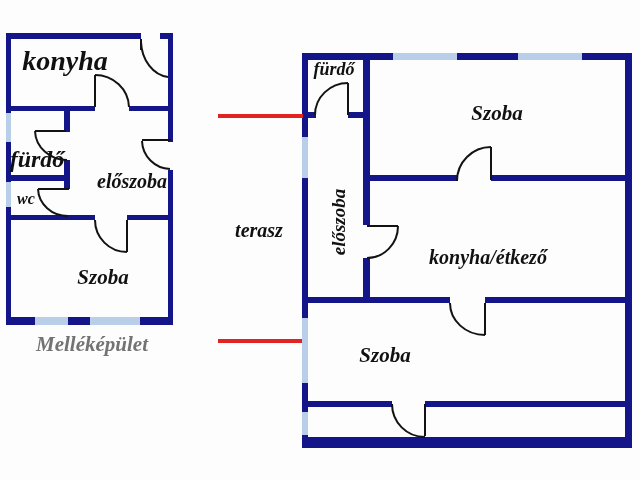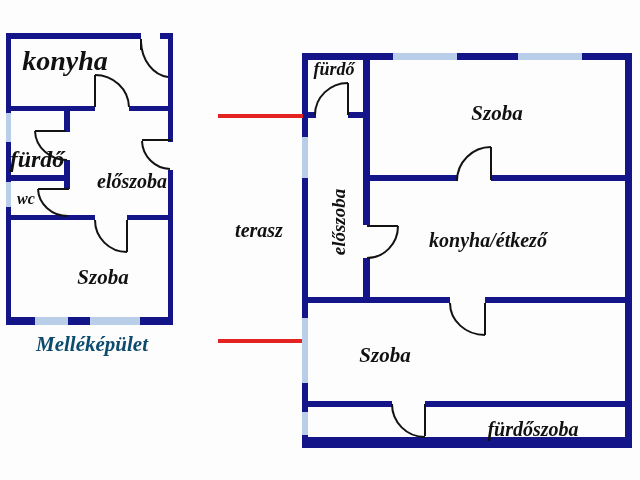--- a/index.html
+++ b/index.html
@@ -12,21 +12,21 @@
   .window{position:absolute;background:var(--window,#b9cfe9);z-index:3;}
   .terrace-line{position:absolute;height:4px;background:var(--terrace-line,#e32222);z-index:2;}
   .room-label{
     position:absolute;transform:translate(-50%,-50%);
     font-style:italic;font-weight:bold;color:#111;
     white-space:nowrap;z-index:5;line-height:1;
   }
   .room-label.vertical{transform:translate(-50%,-50%) rotate(-90deg);}
   .building-label{
     position:absolute;transform:translate(-50%,-50%);
-    font-style:italic;font-weight:bold;color:#0c4a6e;
+    font-style:italic;font-weight:bold;color:#737373;
     white-space:nowrap;z-index:5;line-height:1;
   }
   svg.doors{position:absolute;left:0;top:0;z-index:4;}
   svg.doors path, svg.doors line{stroke:var(--door-line,#111);stroke-width:2;fill:none;}
 </style>
 </head>
 <body>
 
 <div class="canvas">
 
@@ -127,19 +127,18 @@
   <div class="room-label" style="left:65px;top:61px;font-size:28px;">konyha</div>
   <div class="room-label" style="left:37px;top:159px;font-size:24px;">fürdő</div>
   <div class="room-label" style="left:26px;top:199px;font-size:16px;">wc</div>
   <div class="room-label" style="left:132px;top:181px;font-size:20px;">előszoba</div>
   <div class="room-label" style="left:103px;top:277px;font-size:21px;">Szoba</div>
   <div class="building-label" style="left:92px;top:344px;font-size:21px;">Melléképület</div>
 
   <div class="room-label" style="left:334px;top:69px;font-size:18px;">fürdő</div>
   <div class="room-label" style="left:497px;top:113px;font-size:21px;">Szoba</div>
   <div class="room-label vertical" style="left:338px;top:222px;font-size:19px;">előszoba</div>
-  <div class="room-label" style="left:488px;top:240px;font-size:20px;">konyha/étkező</div>
+  <div class="room-label" style="left:488px;top:257px;font-size:20px;">konyha/étkező</div>
   <div class="room-label" style="left:385px;top:355px;font-size:21px;">Szoba</div>
-  <div class="room-label" style="left:533px;top:429px;font-size:20px;">fürdőszoba</div>
 
   <div class="room-label" style="left:259px;top:230px;font-size:20px;">terasz</div>
 
 </div>
 
 </body></html>

